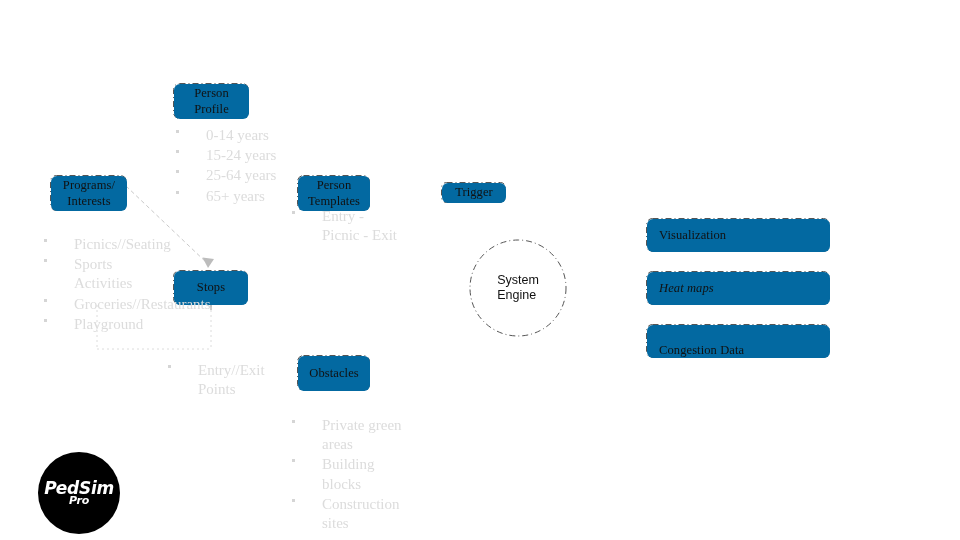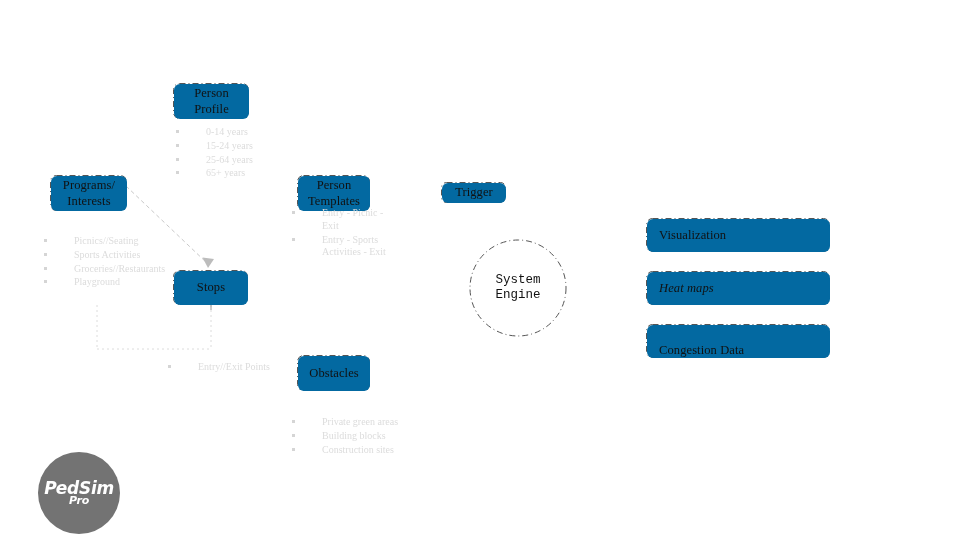--- a/index.html
+++ b/index.html
@@ -43,21 +43,21 @@
 
   
 
   
   .bullets {
     position: absolute;
     margin: 0;
     padding: 0;
     list-style: none;
     font-family: "Liberation Serif", serif;
-    font-size: 10px;
+    font-size: 15px;
     line-height: 1.28;
     color: #dcdcdc;
   }
   .bullets li {
     position: relative;
     padding-left: 30px;
     margin: 0 0 1px 0;
   }
   .bullets li::before {
     content: "";
@@ -72,21 +72,21 @@
   
   .circle-node {
     position: absolute;
     box-sizing: border-box;
     border-radius: 50%;
     display: flex;
     align-items: center;
     justify-content: center;
   }
   .circle-label {
-    font-family: Liberation Mono, monospace;
+    font-family: Liberation Sans, sans-serif;
     font-size: 12.5px;
     line-height: 1.22;
     color: #111;
     white-space: pre-line;
     text-align: left;
   }
 
   
   .logo {
     position: absolute;
@@ -194,29 +194,28 @@
 
 <ul class="bullets" id="list-programs-interests" style="left:44px; top:235px; width:110px;">
     <li>Picnics//Seating</li>
     <li>Sports Activities</li>
     <li>Groceries//Restaurants</li>
     <li>Playground</li>
   </ul>
 
 <ul class="bullets" id="list-person-templates" style="left:292px; top:207px; width:108px;">
     <li>Entry - Picnic - Exit</li>
-    <li>Entry - Sports Activities - Exit</li>
   </ul>
 
 <ul class="bullets" id="list-stops" style="left:168px; top:361px; width:130px;">
     <li>Entry//Exit Points</li>
   </ul>
 
 <ul class="bullets" id="list-obstacles" style="left:292px; top:416px; width:120px;">
     <li>Private green areas</li>
     <li>Building blocks</li>
     <li>Construction sites</li>
   </ul>
 
-<div class="logo" id="brand-logo" style="left: 38px; top: 452px; width: 82px; height: 82px; background: #737373;">
+<div class="logo" id="brand-logo" style="left: 38px; top: 452px; width: 82px; height: 82px; background: #000000;">
   <div class="logo-text logo-line1">PedSim</div>
   <div class="logo-text logo-line2">Pro</div>
 </div>
 
 </body></html>

